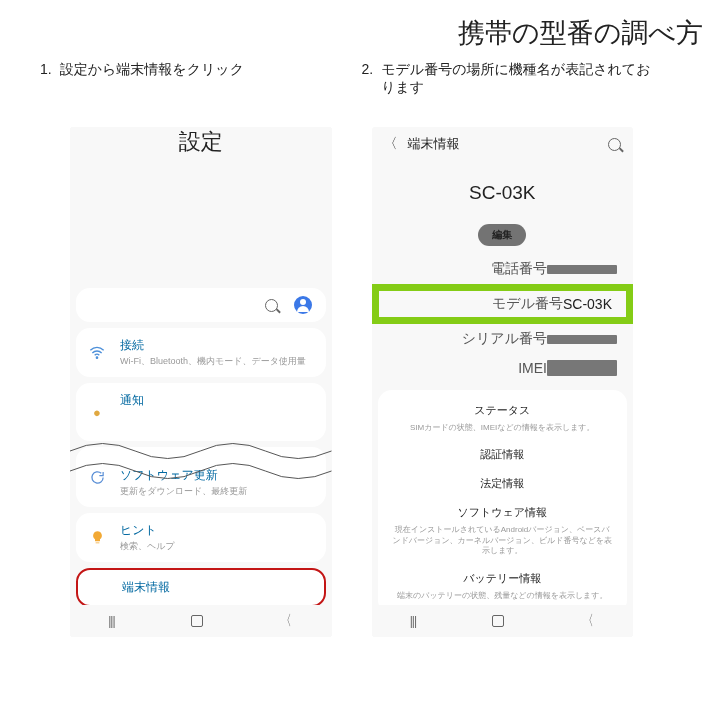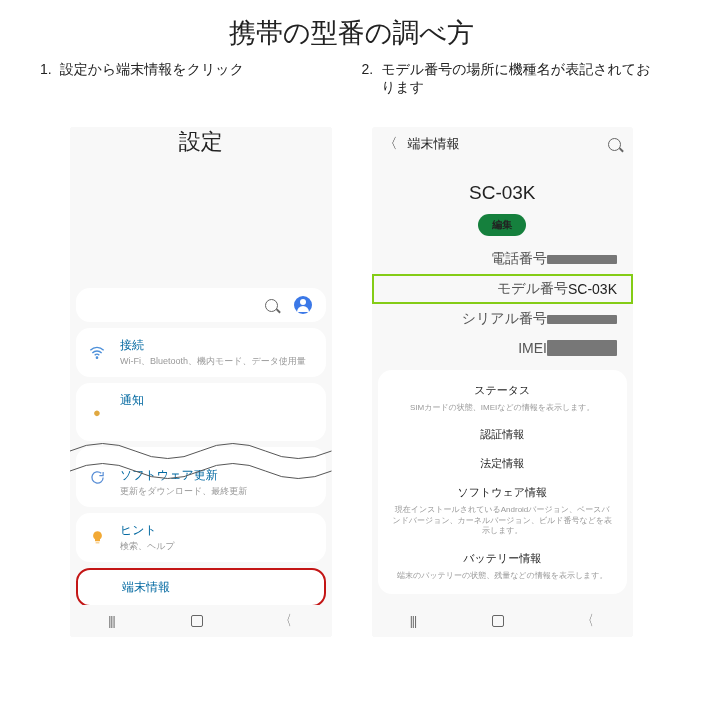--- a/index.html
+++ b/index.html
@@ -6,21 +6,21 @@
   body {
     width: 703px;
     height: 703px;
     font-family: "Hiragino Kaku Gothic ProN", "Yu Gothic", sans-serif;
     background: #fff;
     color: #222;
     position: relative;
     overflow: hidden;
   }
   .page-title {
-    text-align: center;
+    text-align: right;
     font-size: 27px;
     font-weight: 500;
     padding: 15px 0 10px;
   }
   .steps {
     display: flex;
     padding: 0 40px 0 40px;
     gap: 20px;
   }
   .step { flex: 1; display: flex; align-items: flex-start; gap: 8px; font-size: 14px; }
@@ -120,32 +120,32 @@
   .p2-back { font-size:14px; color:#444; }
   .p2-top-title { font-size:13px; font-weight:500; }
   .p2-top .sp { flex:1; }
   .p2-model {
     text-align:center;
     margin: 25px 0 8px;
   }
   .p2-model .name { font-size: 19px; font-weight:500; }
   .p2-edit {
     display:inline-block;
-    margin-top:10px;
-    background:#15803d;
+    margin-top:20px;
+    background:#737373;
     padding: 4px 14px;
     border-radius: 14px;
     font-size: 10px;
     font-weight:600;
   }
   .p2-kv {
     display:flex; justify-content:flex-end; align-items:center;
     padding: 6px 16px; font-size: 14px;
   }
-  .p2-kv.hl { border: 2px solid #84cc16; padding: 4px 14px; }
+  .p2-kv.hl { border: 7px solid #84cc16; padding: 4px 14px; }
   .p2-kv .label { color:#555; }
   .p2-kv .val { color:#222; }
   .p2-kv .bar {
     width: 70px; height: 9px; background:#777; border-radius:1px;
   }
   .p2-kv.imei .bar { height:16px; }
   .p2-section {
     background:#fff;
     margin: 8px 6px;
     border-radius: 14px;

